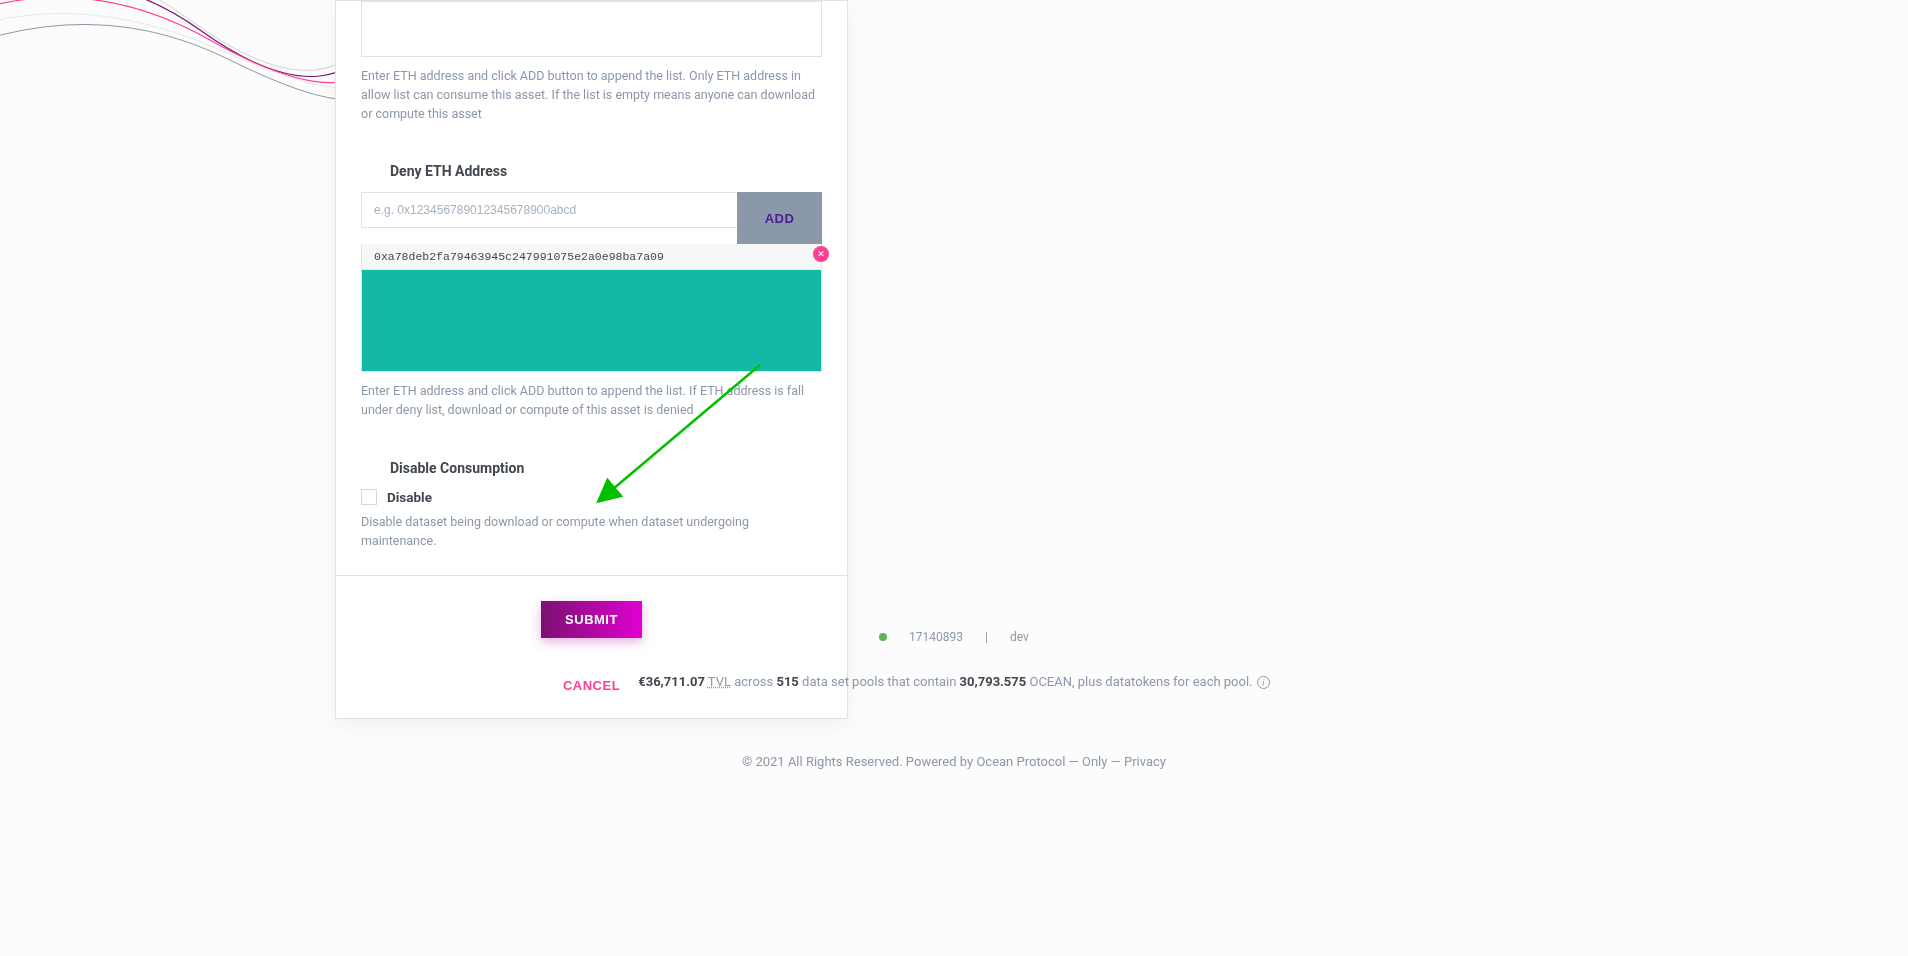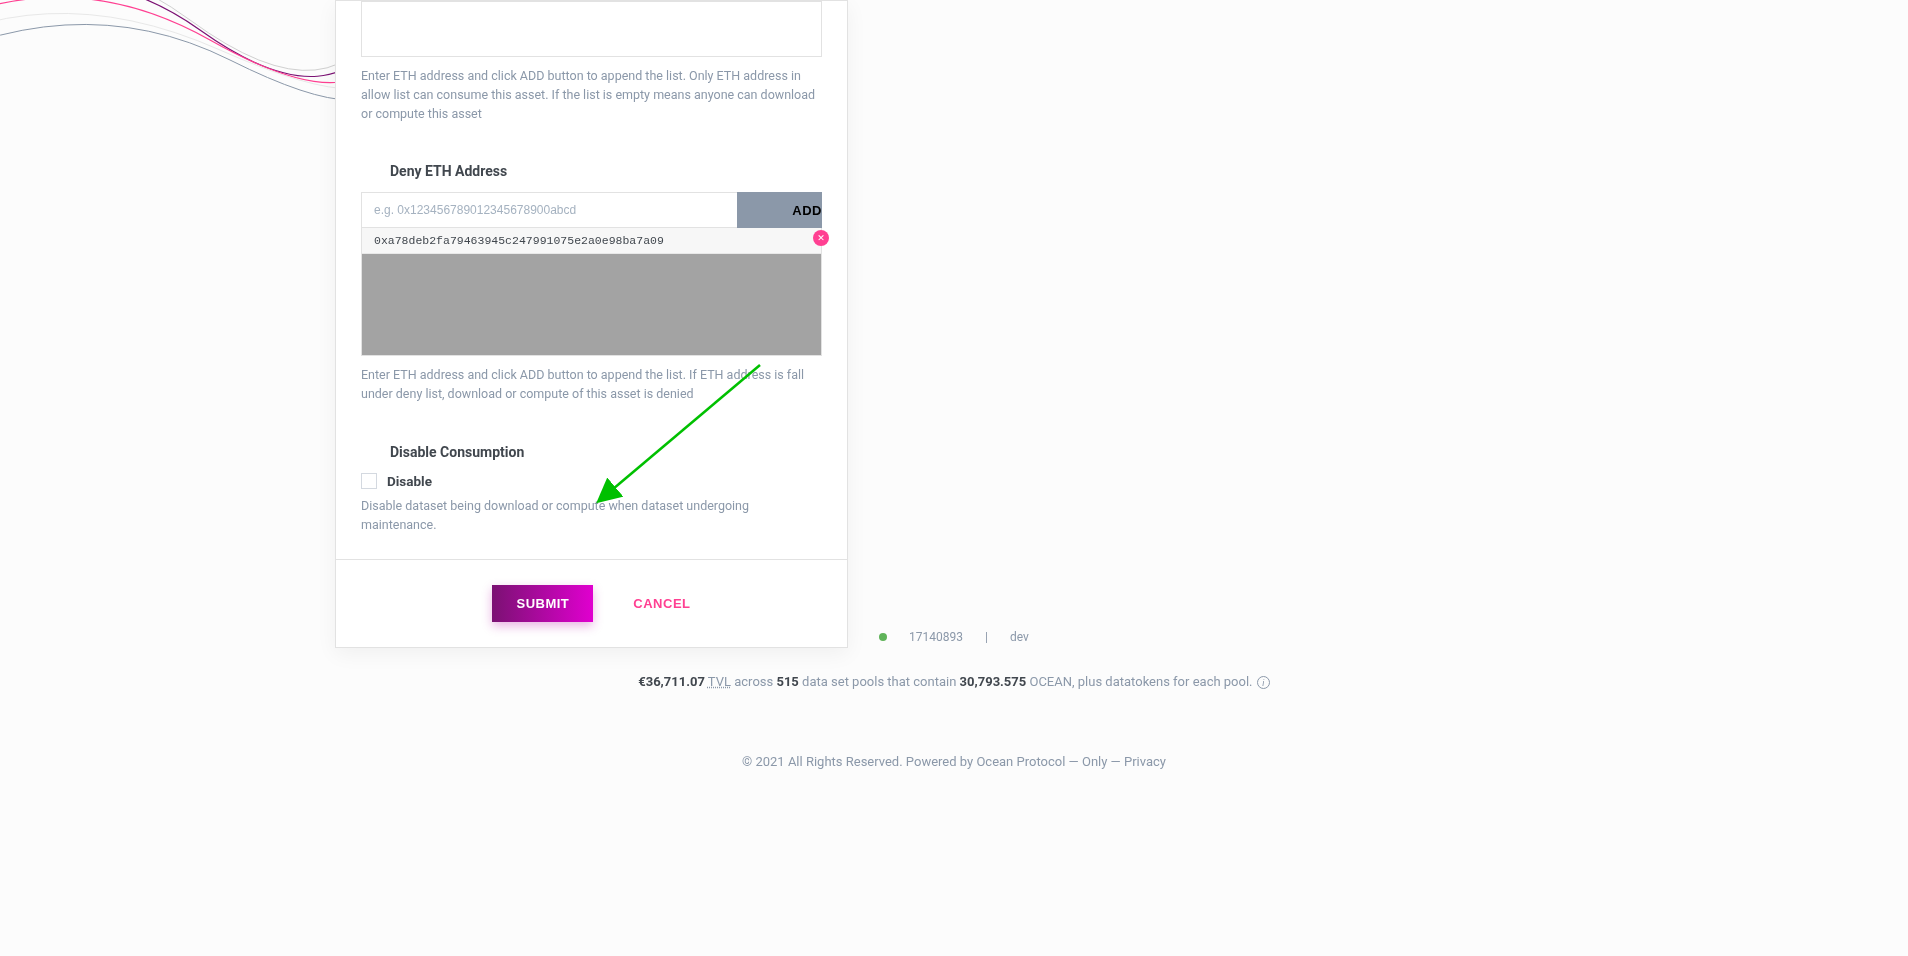--- a/index.html
+++ b/index.html
@@ -69,36 +69,35 @@
       border: 1px solid #e2e2e2;
       border-right: none;
       font-size: 12px;
       color: #41474e;
     }
     
     .text-input::placeholder { color: #a5b2c0; }
     
     .add-btn {
       width: 85px;
-      height: 36px;
+      height: 52px;
       background: #8b98a9;
-      color: #000000;
+      color: #4c1d95;
       font-weight: 700;
       font-size: 13px;
       border: none;
       cursor: pointer;
       letter-spacing: 0.5px;
-      text-align: right;
     }
     
     .address-list {
       border: 1px solid #e2e2e2;
       border-top: none;
       min-height: 128px;
-      background: #a3a3a3;
+      background: #14b8a6;
     }
     
     .address-row {
       position: relative;
       padding: 6px 12px;
       font-family: 'Courier New', monospace;
       font-size: 11.5px;
       color: #41474e;
       background: #f7f7f7;
       border-bottom: 1px solid #e8e8e8;
@@ -144,20 +143,21 @@
       cursor: pointer;
     }
     
     .form-footer {
       border-top: 1px solid #e2e2e2;
       padding: 25px;
       display: flex;
       justify-content: center;
       gap: 40px;
       align-items: center;
+      flex-direction: column;
     }
     
     .submit-btn {
       padding: 11px 24px;
       background: linear-gradient(to right, #7b1173, #e000cf);
       color: #fff;
       font-weight: 700;
       font-size: 13px;
       letter-spacing: 0.5px;
       border: none;

